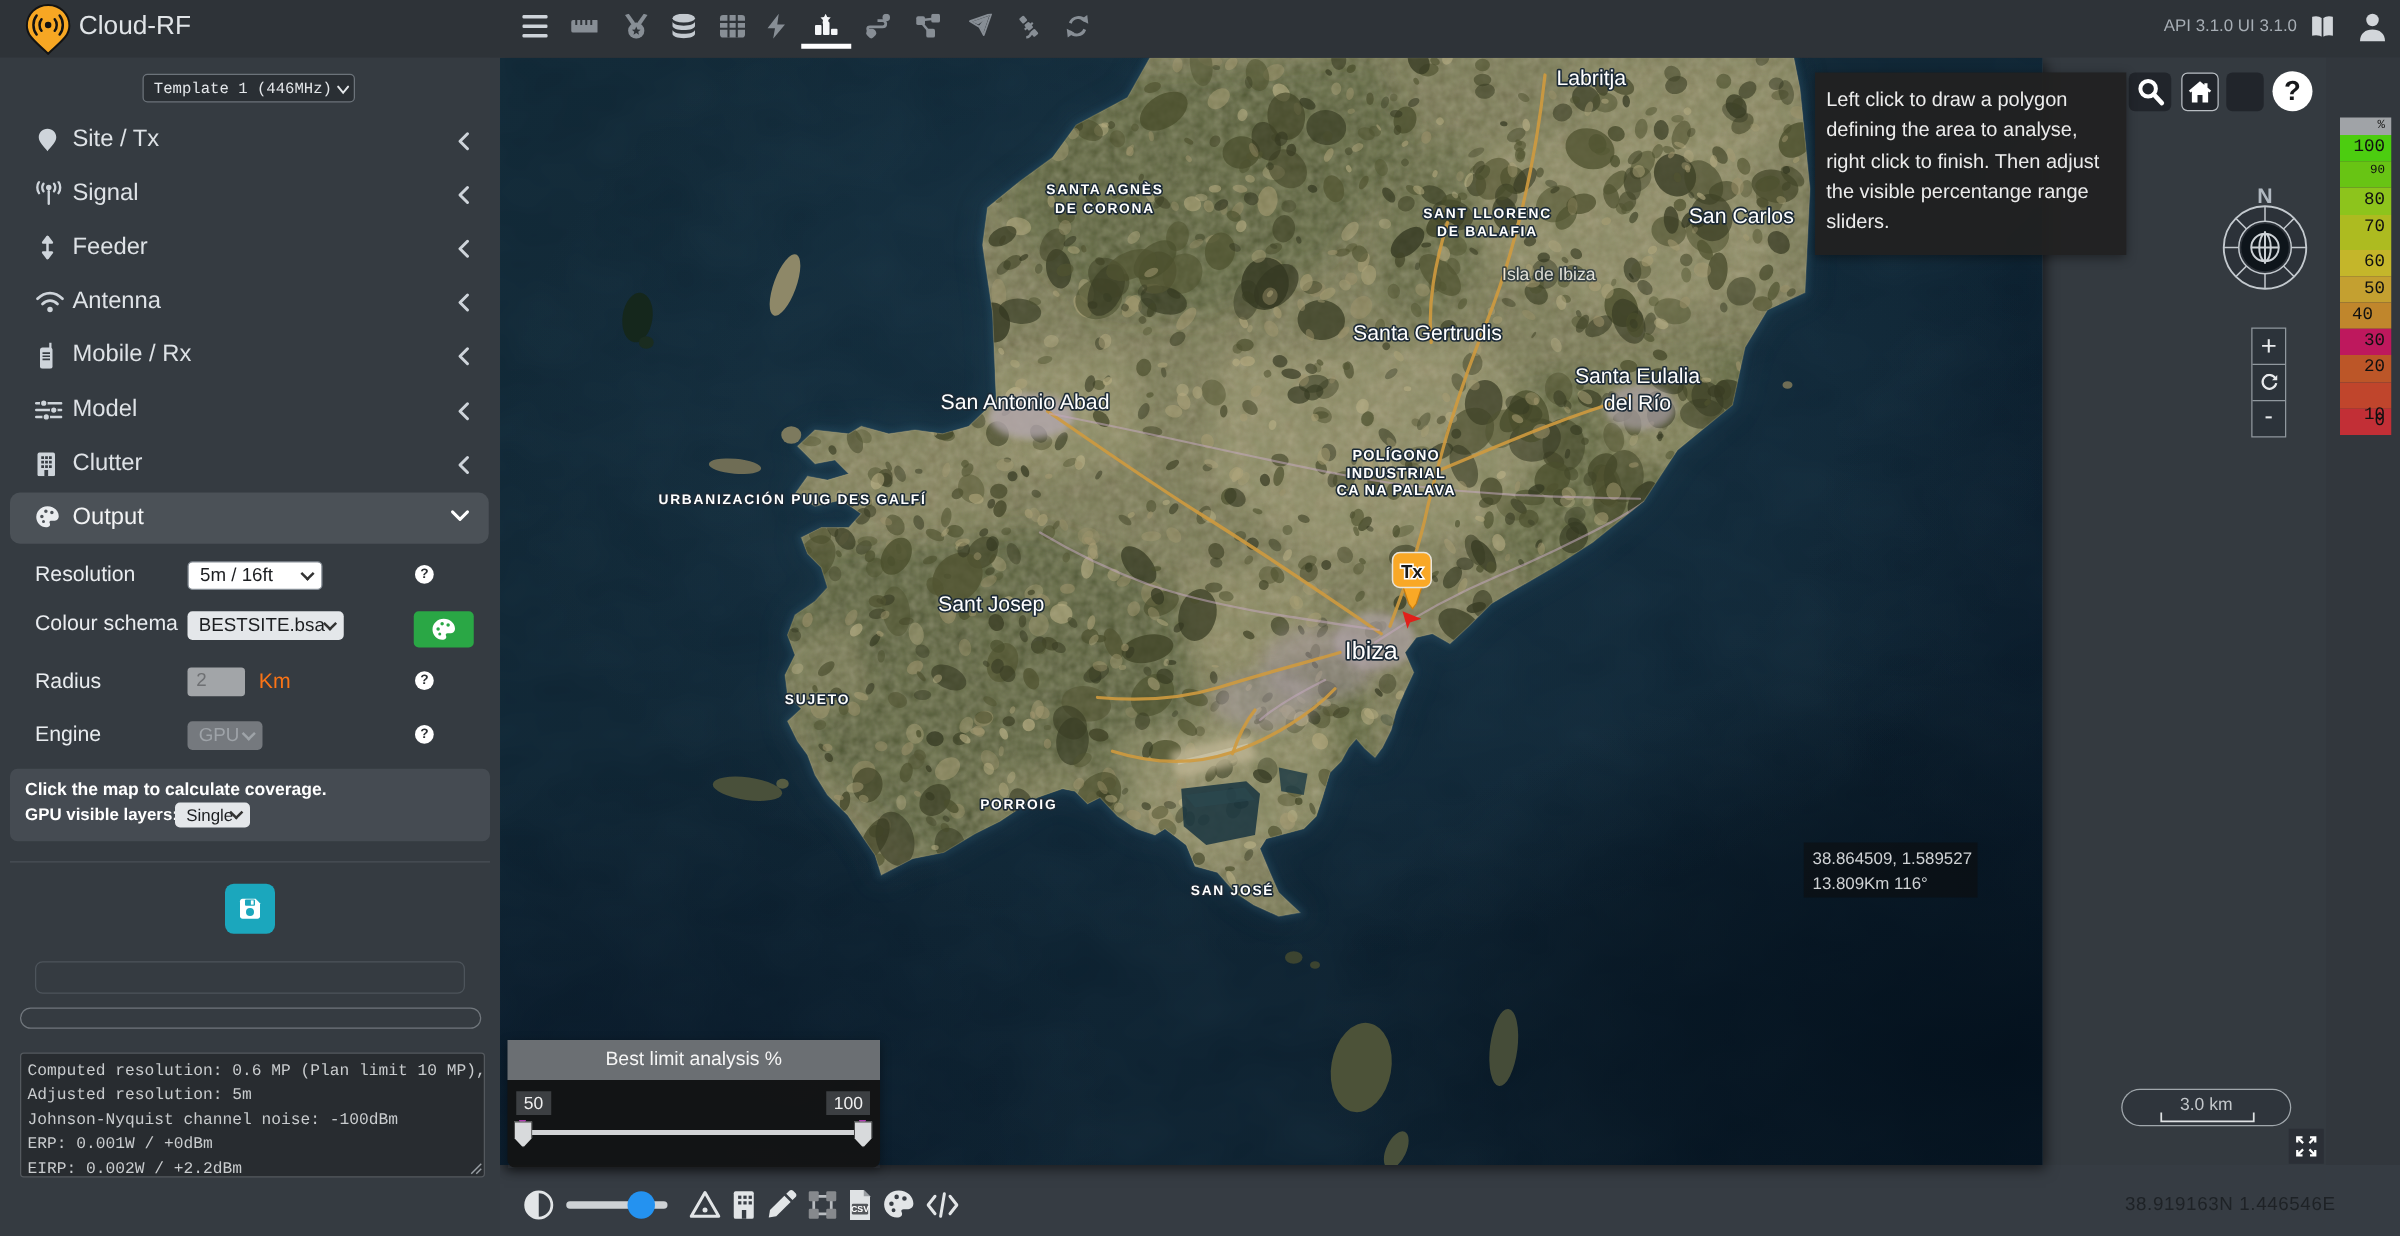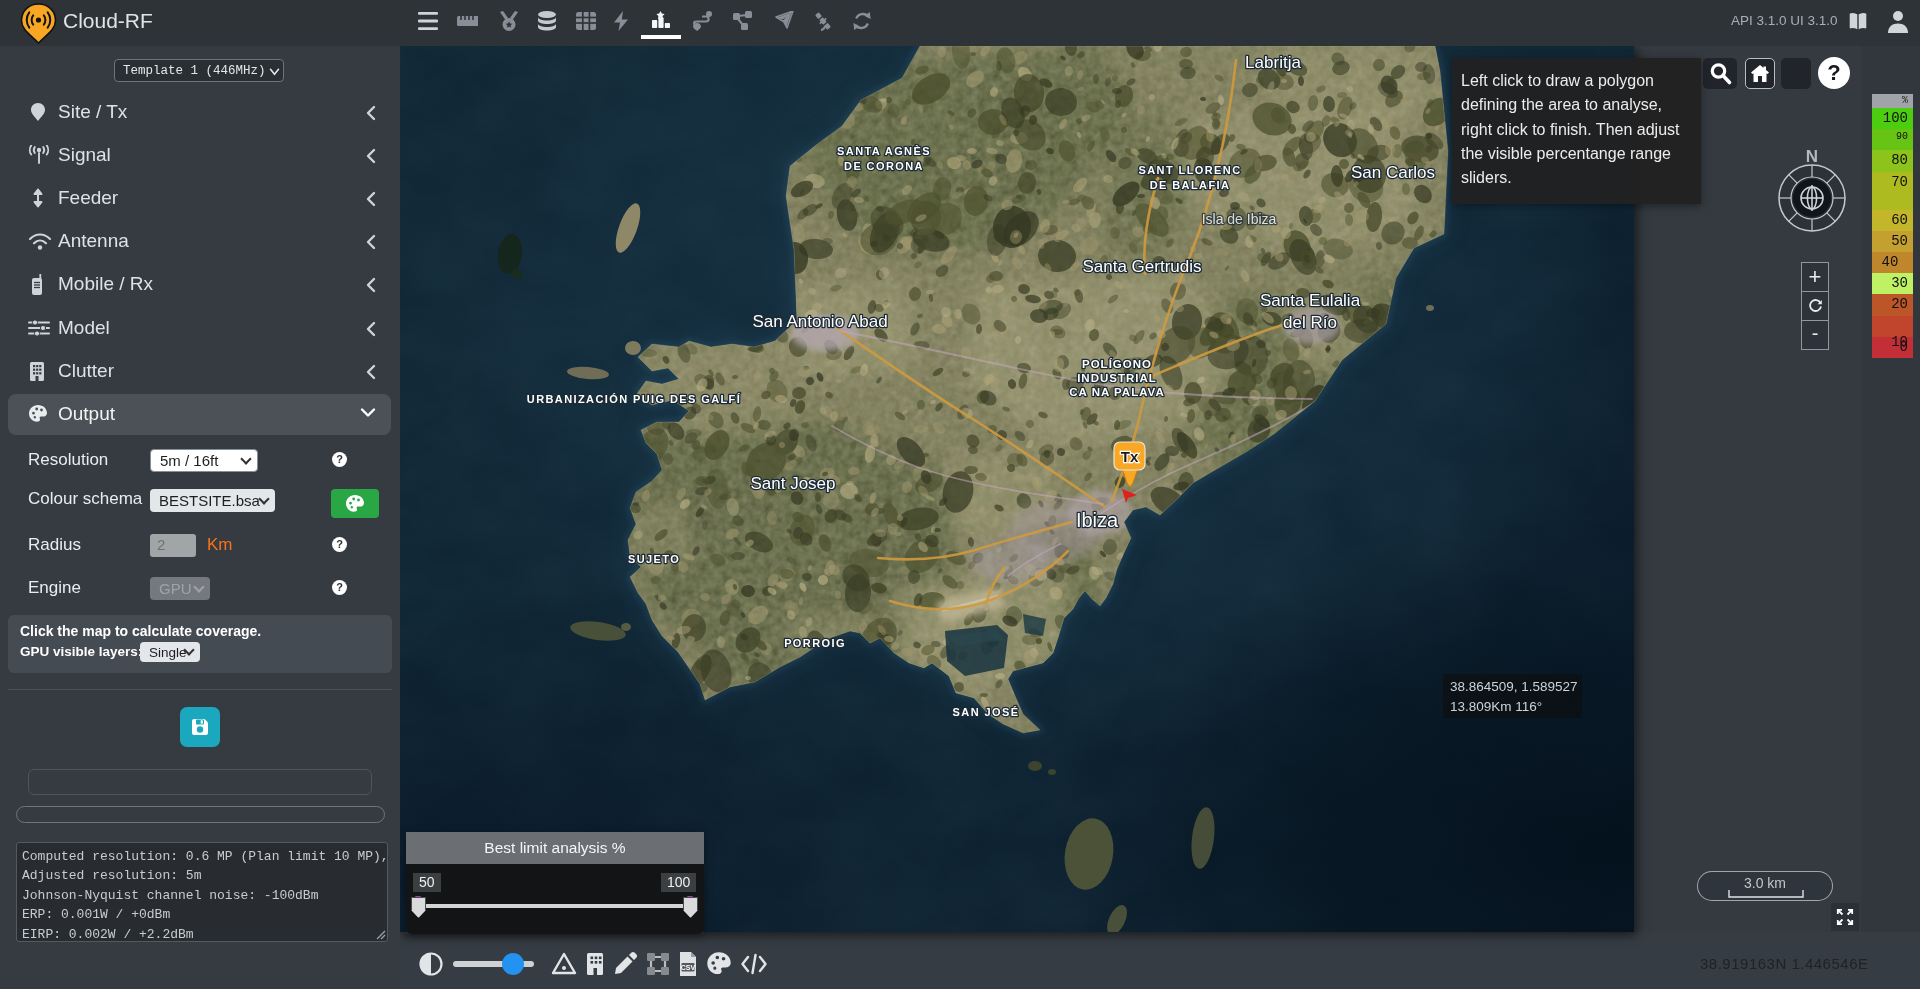--- a/index.html
+++ b/index.html
@@ -1508,25 +1508,25 @@
     </svg>
   </div>
 <div style="position:absolute;left:1781px;top:58px;width:30px;height:31px;background:rgba(30,34,40,.85);border-radius:5px;z-index:9"></div>
 <div style="position:absolute;left:1818px;top:57px;width:32px;height:32px;background:#fff;border-radius:50%;z-index:9;
  color:#17191c;font-size:22px;font-weight:700;text-align:center;line-height:31px">?</div>
 <div style="position:absolute;left:1872px;top:94px;width:41px;z-index:9">
 <div style="height:14px;background:#a0a3a7;color:#222;font-family:'Liberation Mono',monospace;font-size:10px;text-align:right;padding:1px 5px 0 0">%</div>
 <div style="height:21.2px;background:#4ccd10;color:#101010;font-family:'Liberation Mono',monospace;font-size:14px;text-align:right;padding:2px 5px 0 0">100</div>
     <div style="height:21.2px;background:#68c414;color:#101010;font-family:'Liberation Mono',monospace;font-size:10px;text-align:right;padding:2px 5px 0 0">90</div>
     <div style="height:21.2px;background:#8dc41c;color:#101010;font-family:'Liberation Mono',monospace;font-size:14px;text-align:right;padding:2px 5px 0 0">80</div>
-    <div style="height:38px;background:#adbb20;color:#101010;font-family:'Liberation Mono',monospace;font-size:14px;text-align:right;padding:2px 5px 0 0">70</div>
+    <div style="height:28px;background:#adbb20;color:#101010;font-family:'Liberation Mono',monospace;font-size:14px;text-align:right;padding:2px 5px 0 0">70</div>
     <div style="height:21.2px;background:#c4b62a;color:#101010;font-family:'Liberation Mono',monospace;font-size:14px;text-align:right;padding:2px 5px 0 0">60</div>
     <div style="height:21.2px;background:#c4a030;color:#101010;font-family:'Liberation Mono',monospace;font-size:14px;text-align:right;padding:2px 5px 0 0">50</div>
     <div style="height:21.2px;background:#c0862c;color:#101010;font-family:'Liberation Mono',monospace;font-size:14px;text-align:center;padding:2px 5px 0 0">40</div>
-    <div style="height:21.2px;background:#bef264;color:#101010;font-family:'Liberation Mono',monospace;font-size:14px;text-align:right;padding:2px 5px 0 0">30</div>
+    <div style="height:21.2px;background:#be185d;color:#101010;font-family:'Liberation Mono',monospace;font-size:14px;text-align:right;padding:2px 5px 0 0">30</div>
     <div style="height:21.2px;background:#bc5628;color:#101010;font-family:'Liberation Mono',monospace;font-size:14px;text-align:right;padding:2px 5px 0 0">20</div>
     <div style="height:21.2px;background:#c0452c;color:#101010;font-family:'Liberation Mono',monospace;font-size:14px;text-align:right;padding:18px 5px 0 0">10</div>
     <div style="height:21.2px;background:#c22f36;color:#101010;font-family:'Liberation Mono',monospace;font-size:14px;text-align:right;padding:2px 5px 0 0">0</div>
   </div>
 <svg style="position:absolute;left:1767px;top:145px;z-index:9" width="90" height="106" viewBox="0 0 90 106">
 <text x="45" y="17" text-anchor="middle" font-size="17" font-weight="700" fill="#b0b8c0" font-family="Liberation Sans,sans-serif">N</text>
 <g transform="translate(45,53)">
 <circle r="33" fill="rgba(20,28,36,0.25)" stroke="#c3c9ce" stroke-width="1.5"></circle>
 <circle r="21" fill="none" stroke="#c3c9ce" stroke-width="1.2"></circle>
 <g stroke="#c3c9ce" stroke-width="1.2">

